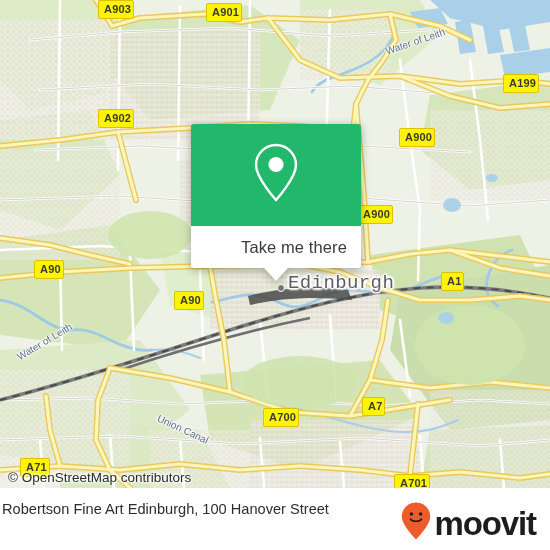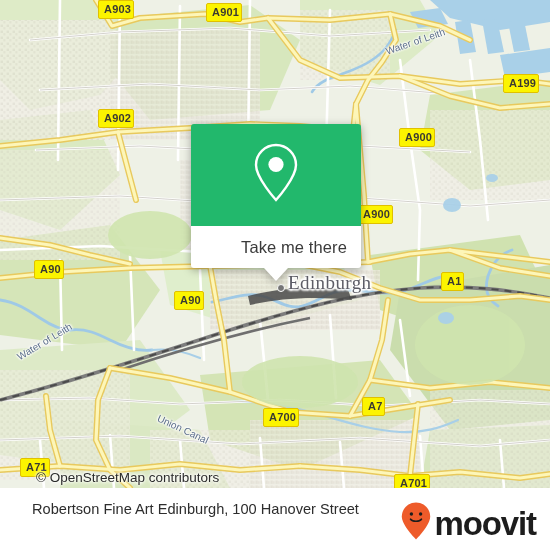--- a/index.html
+++ b/index.html
@@ -51,21 +51,21 @@
     white-space: nowrap;
     box-sizing: border-box;
     text-align: center;
     z-index: 6;
   }
 
   
   .place-label {
     position: absolute;
     color: #5d5d66;
-    font-family: Liberation Serif, serif;
+    font-family: Liberation Mono, monospace;
     font-size: 19px;
     letter-spacing: .4px;
     white-space: nowrap;
     text-shadow:
        1.6px 0 2px #fff, -1.6px 0 2px #fff,
        0 1.6px 2px #fff, 0 -1.6px 2px #fff,
        1.2px 1.2px 2px #fff, -1.2px -1.2px 2px #fff,
        1.2px -1.2px 2px #fff, -1.2px 1.2px 2px #fff;
     z-index: 7;
   }
@@ -91,21 +91,20 @@
   .attribution {
     position: absolute;
     left: 8px;
     top: 470px;
     font-family: "Liberation Sans", sans-serif;
     font-size: 13.5px;
     color: #2b2b2b;
     z-index: 12;
     text-shadow: 0 0 3px #fff, 0 0 3px #fff, 0 0 5px #fff;
     white-space: nowrap;
-    margin-left: 28px;
   }
 
   
   .popup {
     position: absolute;
     left: 191px;
     top: 124px;
     width: 170px;
     z-index: 20;
     filter: drop-shadow(0 2px 4px rgba(0,0,0,0.32));
@@ -151,21 +150,21 @@
     top: 488px;
     width: 550px;
     height: 62px;
     background: #ffffff;
     z-index: 30;
     display: flex;
     align-items: center;
   }
   .footer-text {
     position: absolute;
-    left: 32px;
+    left: 2px;
     top: 11px;
     width: 390px;
     font-family: "Liberation Sans", sans-serif;
     font-size: 14.6px;
     line-height: 20px;
     color: #2d2d2d;
   }
   .footer-logo {
     position: absolute;
     right: 14px;

